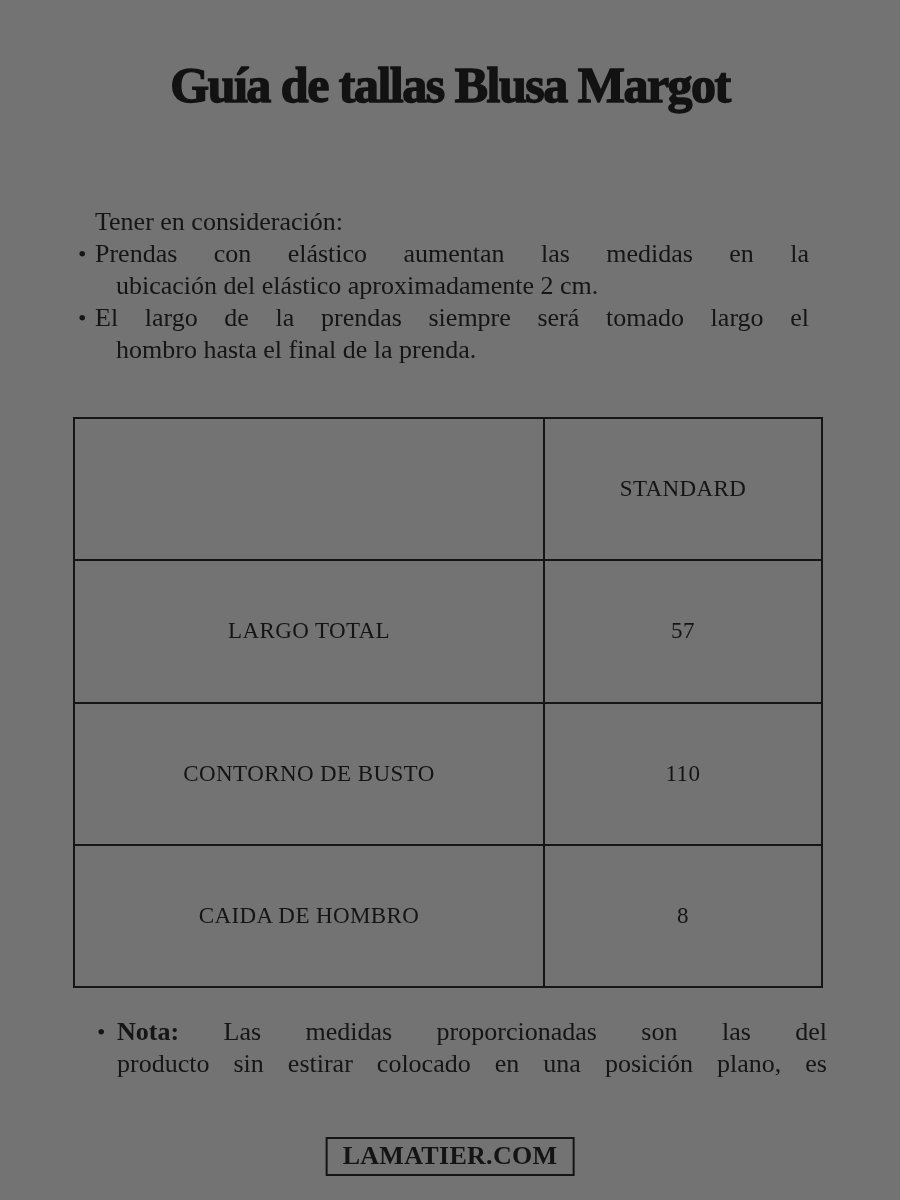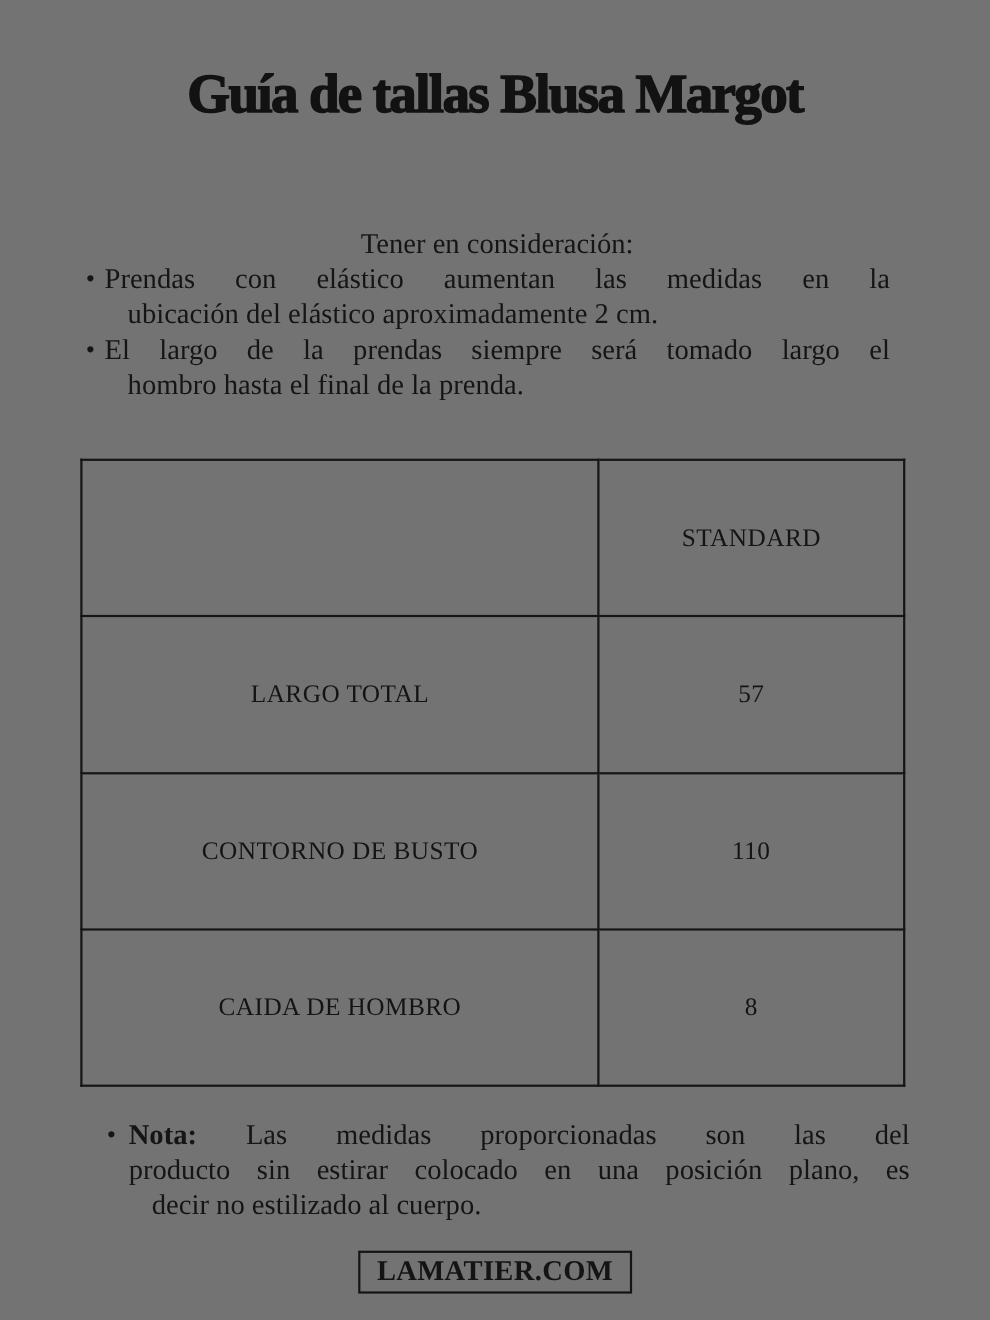--- a/index.html
+++ b/index.html
@@ -38,21 +38,21 @@
     position: absolute;
     top: 206px;
     left: 78px;
     width: 731px;
     font-size: 26px;
     line-height: 32px;
     color: #151515;
   }
   .considerations-heading {
     margin-left: 17px;
-    text-align: center;
+    text-align: left;
   }
   .bullet-item {
     display: flex;
     align-items: flex-start;
   }
   .bullet-marker {
     flex: 0 0 17px;
     font-size: 24px;
     line-height: 32px;
   }
@@ -162,19 +162,18 @@
         <td class="col-value">8</td>
       </tr>
     </tbody>
   </table>
 
   <div class="note bullet-item">
     <span class="bullet-marker">•</span>
     <div class="bullet-lines">
       <div class="jline"><span class="note-label">Nota:</span> <span>Las medidas proporcionadas son las del</span></div>
       <div class="jline">producto sin estirar colocado en una posición plano, es</div>
-      <div class="lline">decir no estilizado al cuerpo.</div>
     </div>
   </div>
 
   <div class="footer-brand">LAMATIER.COM</div>
 
 </div>
 
 </body></html>

